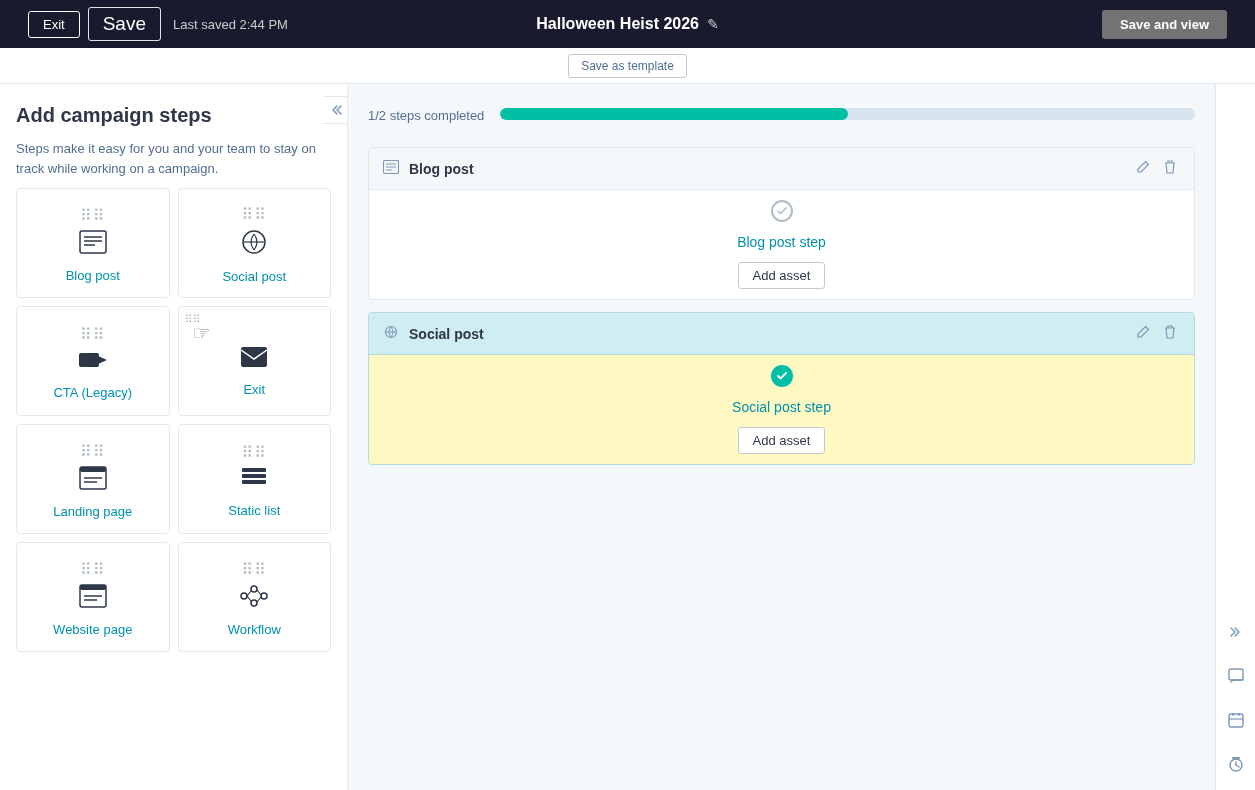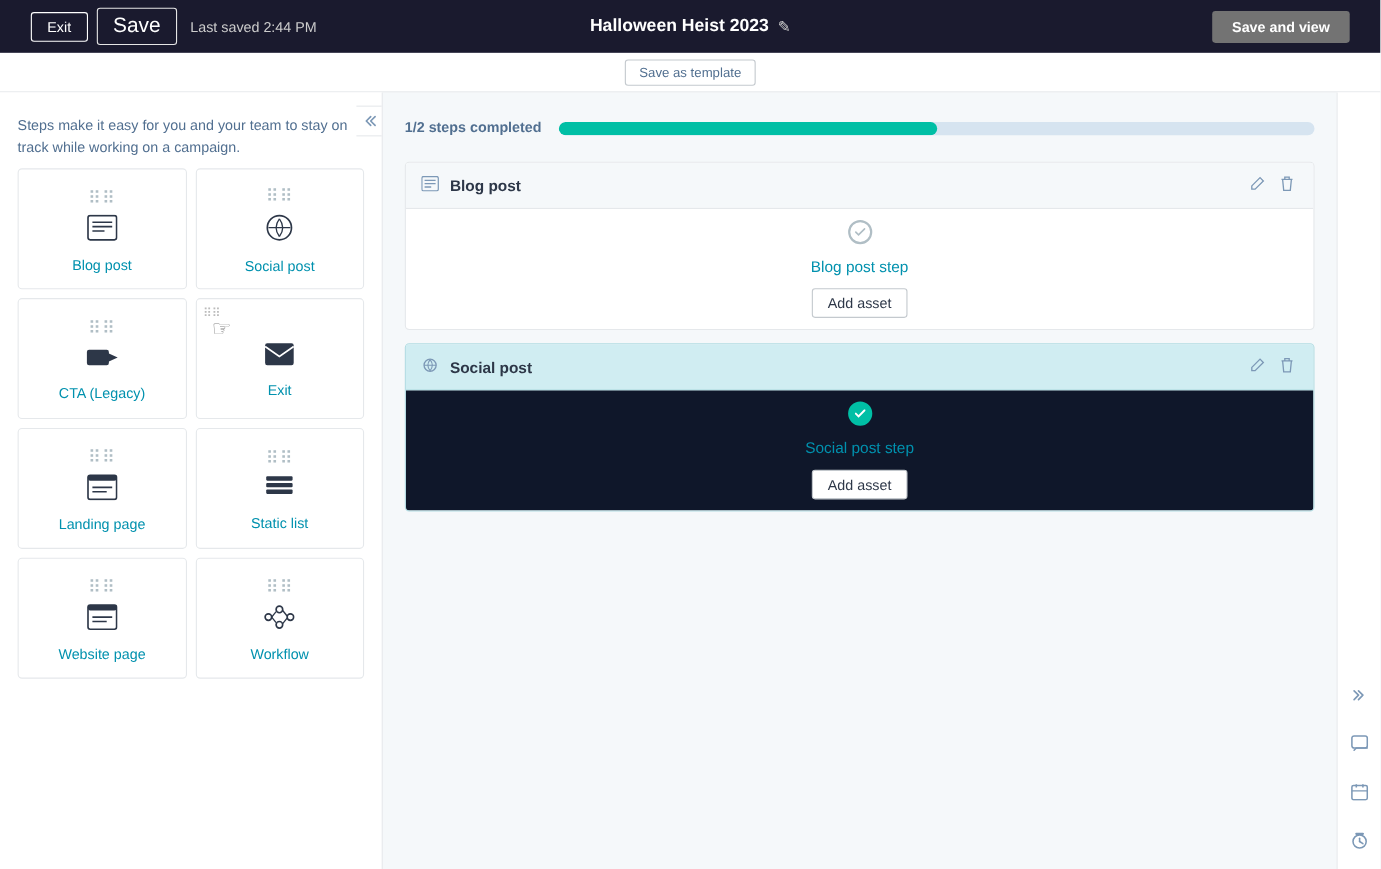--- a/index.html
+++ b/index.html
@@ -185,24 +185,23 @@
     }
 
     
     .center-content {
       flex: 1;
       overflow-y: auto;
       padding: 24px 20px;
     }
     .steps-header {
       display: flex;
-      align-items: flex-end;
+      align-items: flex-start;
       gap: 16px;
       margin-bottom: 24px;
-      font-weight: bold;
     }
     .steps-label {
       font-size: 13px;
       color: #516f90;
       white-space: nowrap;
     }
     .progress-bar-container {
       flex: 1;
       height: 12px;
       background: #d6e4f0;
@@ -349,41 +348,42 @@
   </style>
 </head>
 <body>
 
 <div class="navbar">
   <button class="btn-exit">Exit</button>
   <button class="btn-save">Save</button>
   <span class="last-saved">Last saved 2:44 PM</span>
 
   <div class="campaign-title-area">
-    <span class="campaign-title">Halloween Heist 2023</span>
+    <span class="campaign-title">Halloween Heist 2026</span>
     <span class="edit-icon">✎</span>
   </div>
 
   <button class="btn-save-view" style="margin-left:auto;">Save and view</button>
 </div>
 
 <div class="subbar">
   <button class="btn-save-template">Save as template</button>
 </div>
 
 <div class="main-layout">
 
   <div class="left-sidebar">
     <div class="sidebar-collapse-btn">
       <svg width="12" height="12" viewBox="0 0 12 12" fill="none">
         <path d="M7 2L3 6L7 10" stroke="#7c98b6" stroke-width="1.5" stroke-linecap="round" stroke-linejoin="round"></path>
         <path d="M11 2L7 6L11 10" stroke="#7c98b6" stroke-width="1.5" stroke-linecap="round" stroke-linejoin="round"></path>
       </svg>
     </div>
     <div class="sidebar-scroll">
+      <div class="sidebar-title">Add campaign steps</div>
       <p class="sidebar-desc">Steps make it easy for you and your team to stay on track while working on a campaign.</p>
 
       <div class="asset-grid">
 
         <div class="asset-card">
           <div class="drag-dots">⠿⠿</div>
           <div class="asset-icon">
             <svg width="28" height="24" viewBox="0 0 28 24" fill="none">
               <rect x="1" y="1" width="26" height="22" rx="2" stroke="#2d3748" stroke-width="1.5"></rect>
               <line x1="5" y1="7" x2="23" y2="7" stroke="#2d3748" stroke-width="1.5"></line>
@@ -551,21 +551,21 @@
               <path d="M9.5 1.5L12.5 4.5L5 12H2V9L9.5 1.5Z" stroke="#7c98b6" stroke-width="1.2" fill="none"></path>
             </svg>
           </button>
           <button class="step-action-btn">
             <svg width="12" height="14" viewBox="0 0 12 14" fill="none">
               <path d="M1 3H11M4 3V1H8V3M2 3L3 13H9L10 3" stroke="#7c98b6" stroke-width="1.2" fill="none"></path>
             </svg>
           </button>
         </div>
       </div>
-      <div class="step-body" style="background:#0f172a;">
+      <div class="step-body" style="background:#fef9c3;">
         <div class="step-check completed">
           <svg width="10" height="8" viewBox="0 0 10 8" fill="none">
             <path d="M1 4L3.5 6.5L9 1" stroke="#fff" stroke-width="1.8" stroke-linecap="round"></path>
           </svg>
         </div>
         <span class="step-name">Social post step</span>
         <button class="btn-add-asset">Add asset</button>
       </div>
     </div>
 

